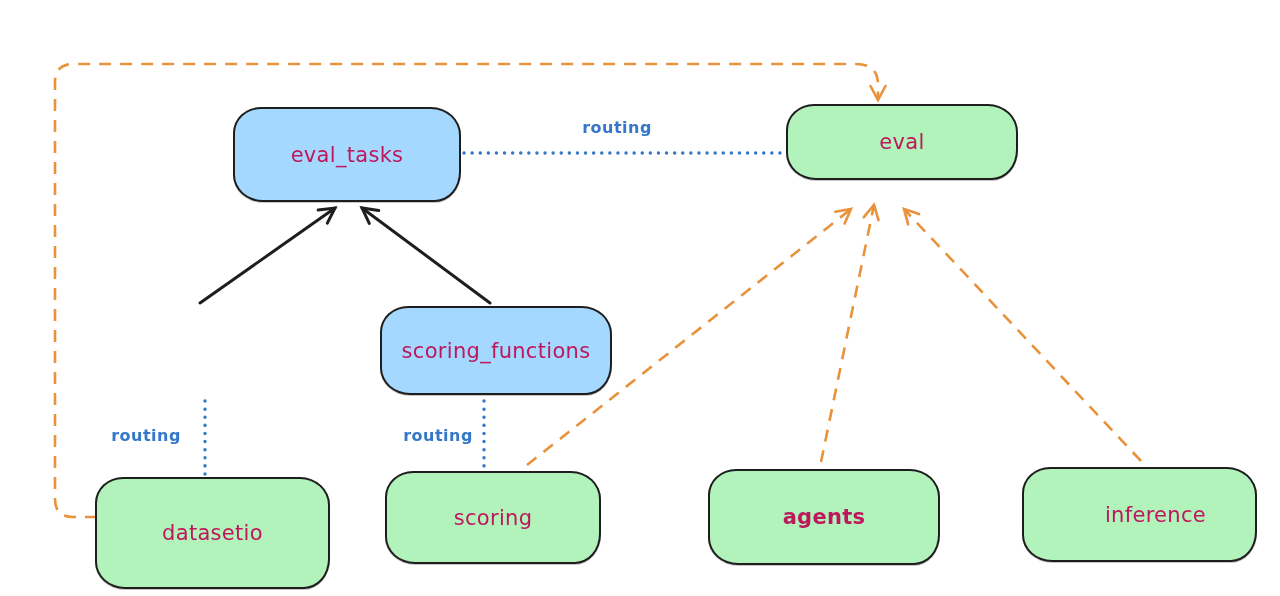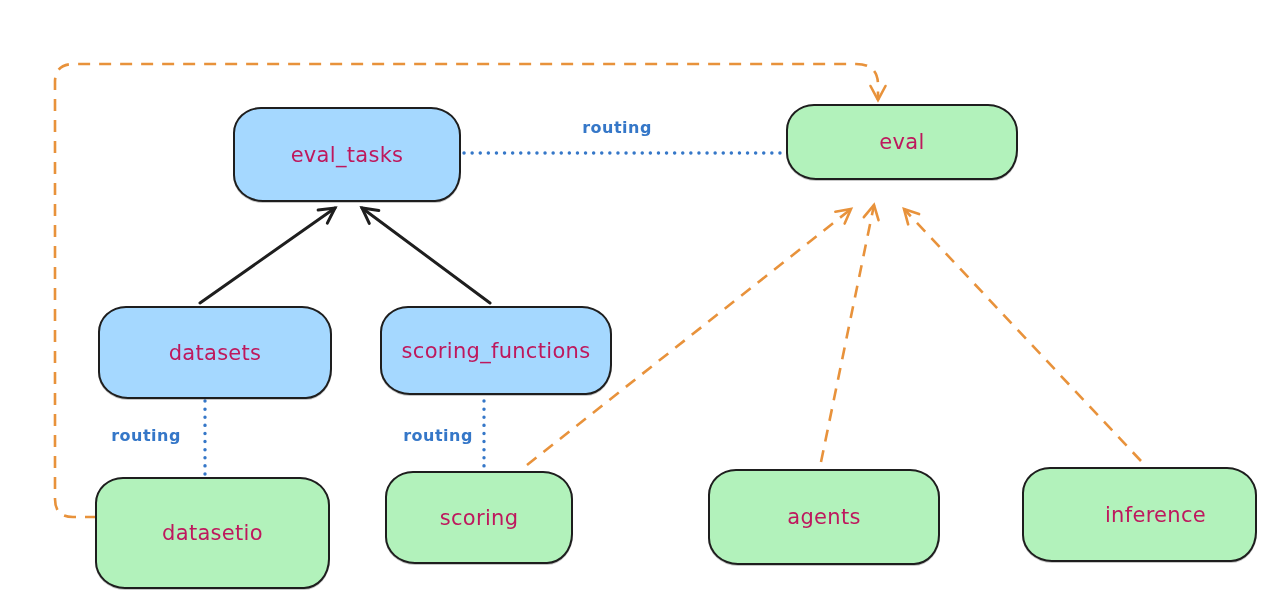--- a/index.html
+++ b/index.html
@@ -65,37 +65,34 @@
   </svg>
 
   <div class="node blue" style="left:233px;top:107px;width:228px;height:95px;">
     <span>eval_tasks</span>
   </div>
 
   <div class="node green" style="left:786px;top:104px;width:232px;height:76px;">
     <span>eval</span>
   </div>
 
-  <div class="node blue" style="left:98px;top:306px;width:234px;height:93px;">
-    <span>datasets</span>
-  </div>
 
   <div class="node blue" style="left:380px;top:306px;width:232px;height:89px;">
     <span>scoring_functions</span>
   </div>
 
   <div class="node green" style="left:95px;top:477px;width:235px;height:112px;">
     <span>datasetio</span>
   </div>
 
-  <div class="node green" style="left:385px;top:471px;width:188px;height:93px;">
+  <div class="node green" style="left:385px;top:471px;width:216px;height:93px;">
     <span>scoring</span>
   </div>
 
-  <div class="node green" style="left:708px;top:469px;width:232px;height:96px;">
+  <div class="node green" style="left:708px;top:469px;width:232px;height:96px;font-weight:bold;">
     <span>agents</span>
   </div>
 
   <div class="node green" style="left:1022px;top:467px;width:235px;height:95px;padding-left:32px;">
     <span>inference</span>
   </div>
 
   <div class="edge-label" style="left:552px;top:114px;width:130px;">routing</div>
 
   <div class="edge-label" style="left:81px;top:422px;width:130px;">routing</div>

